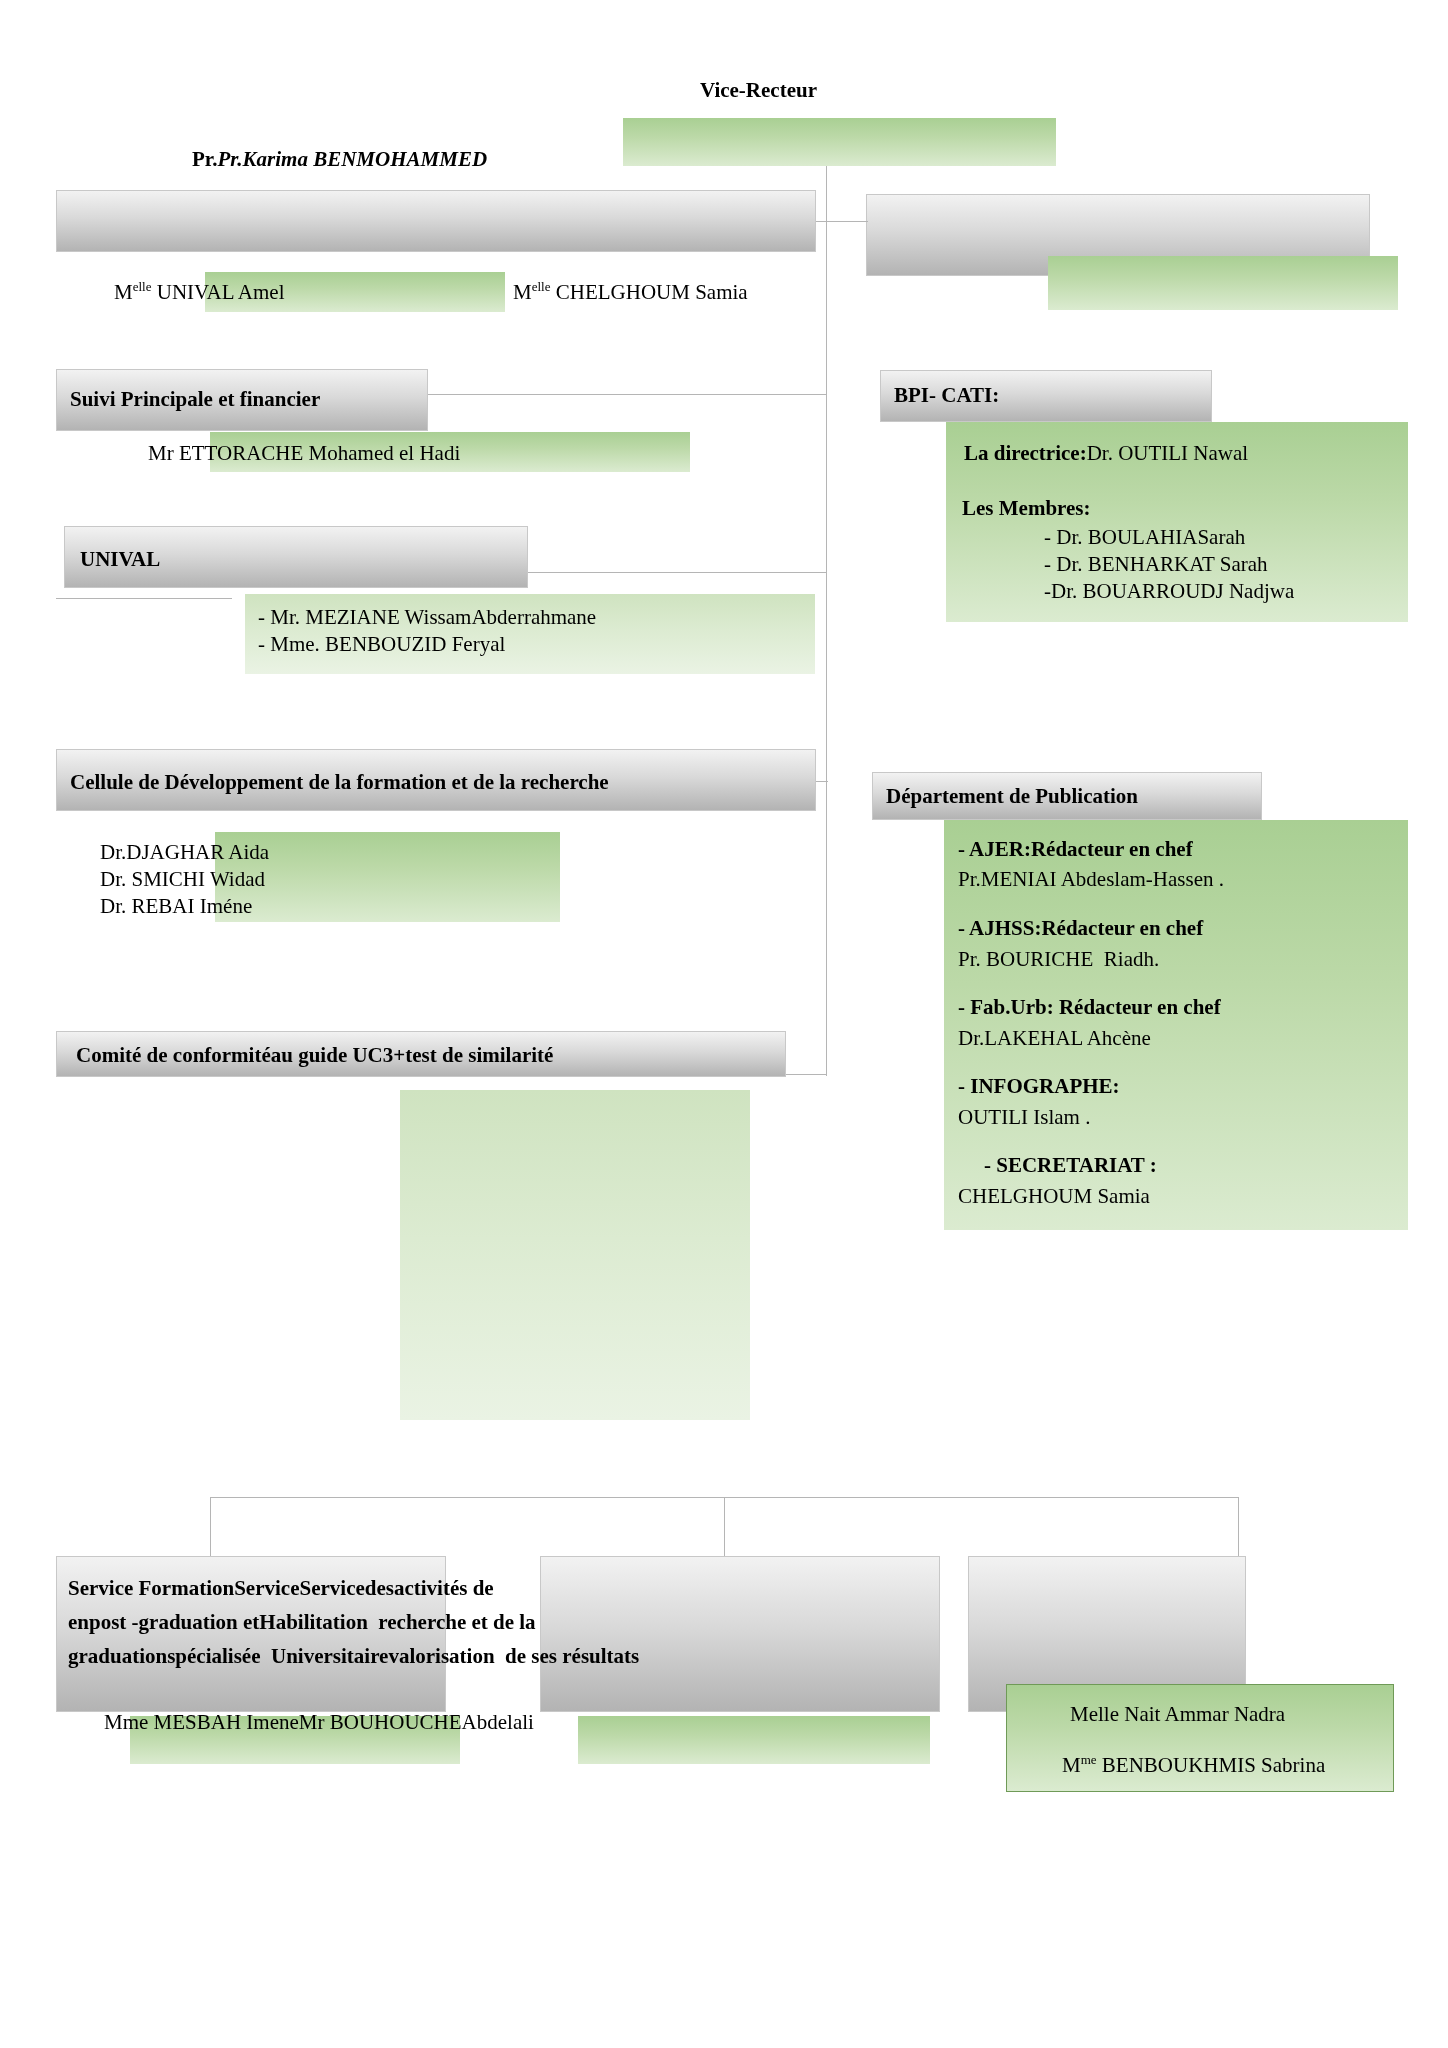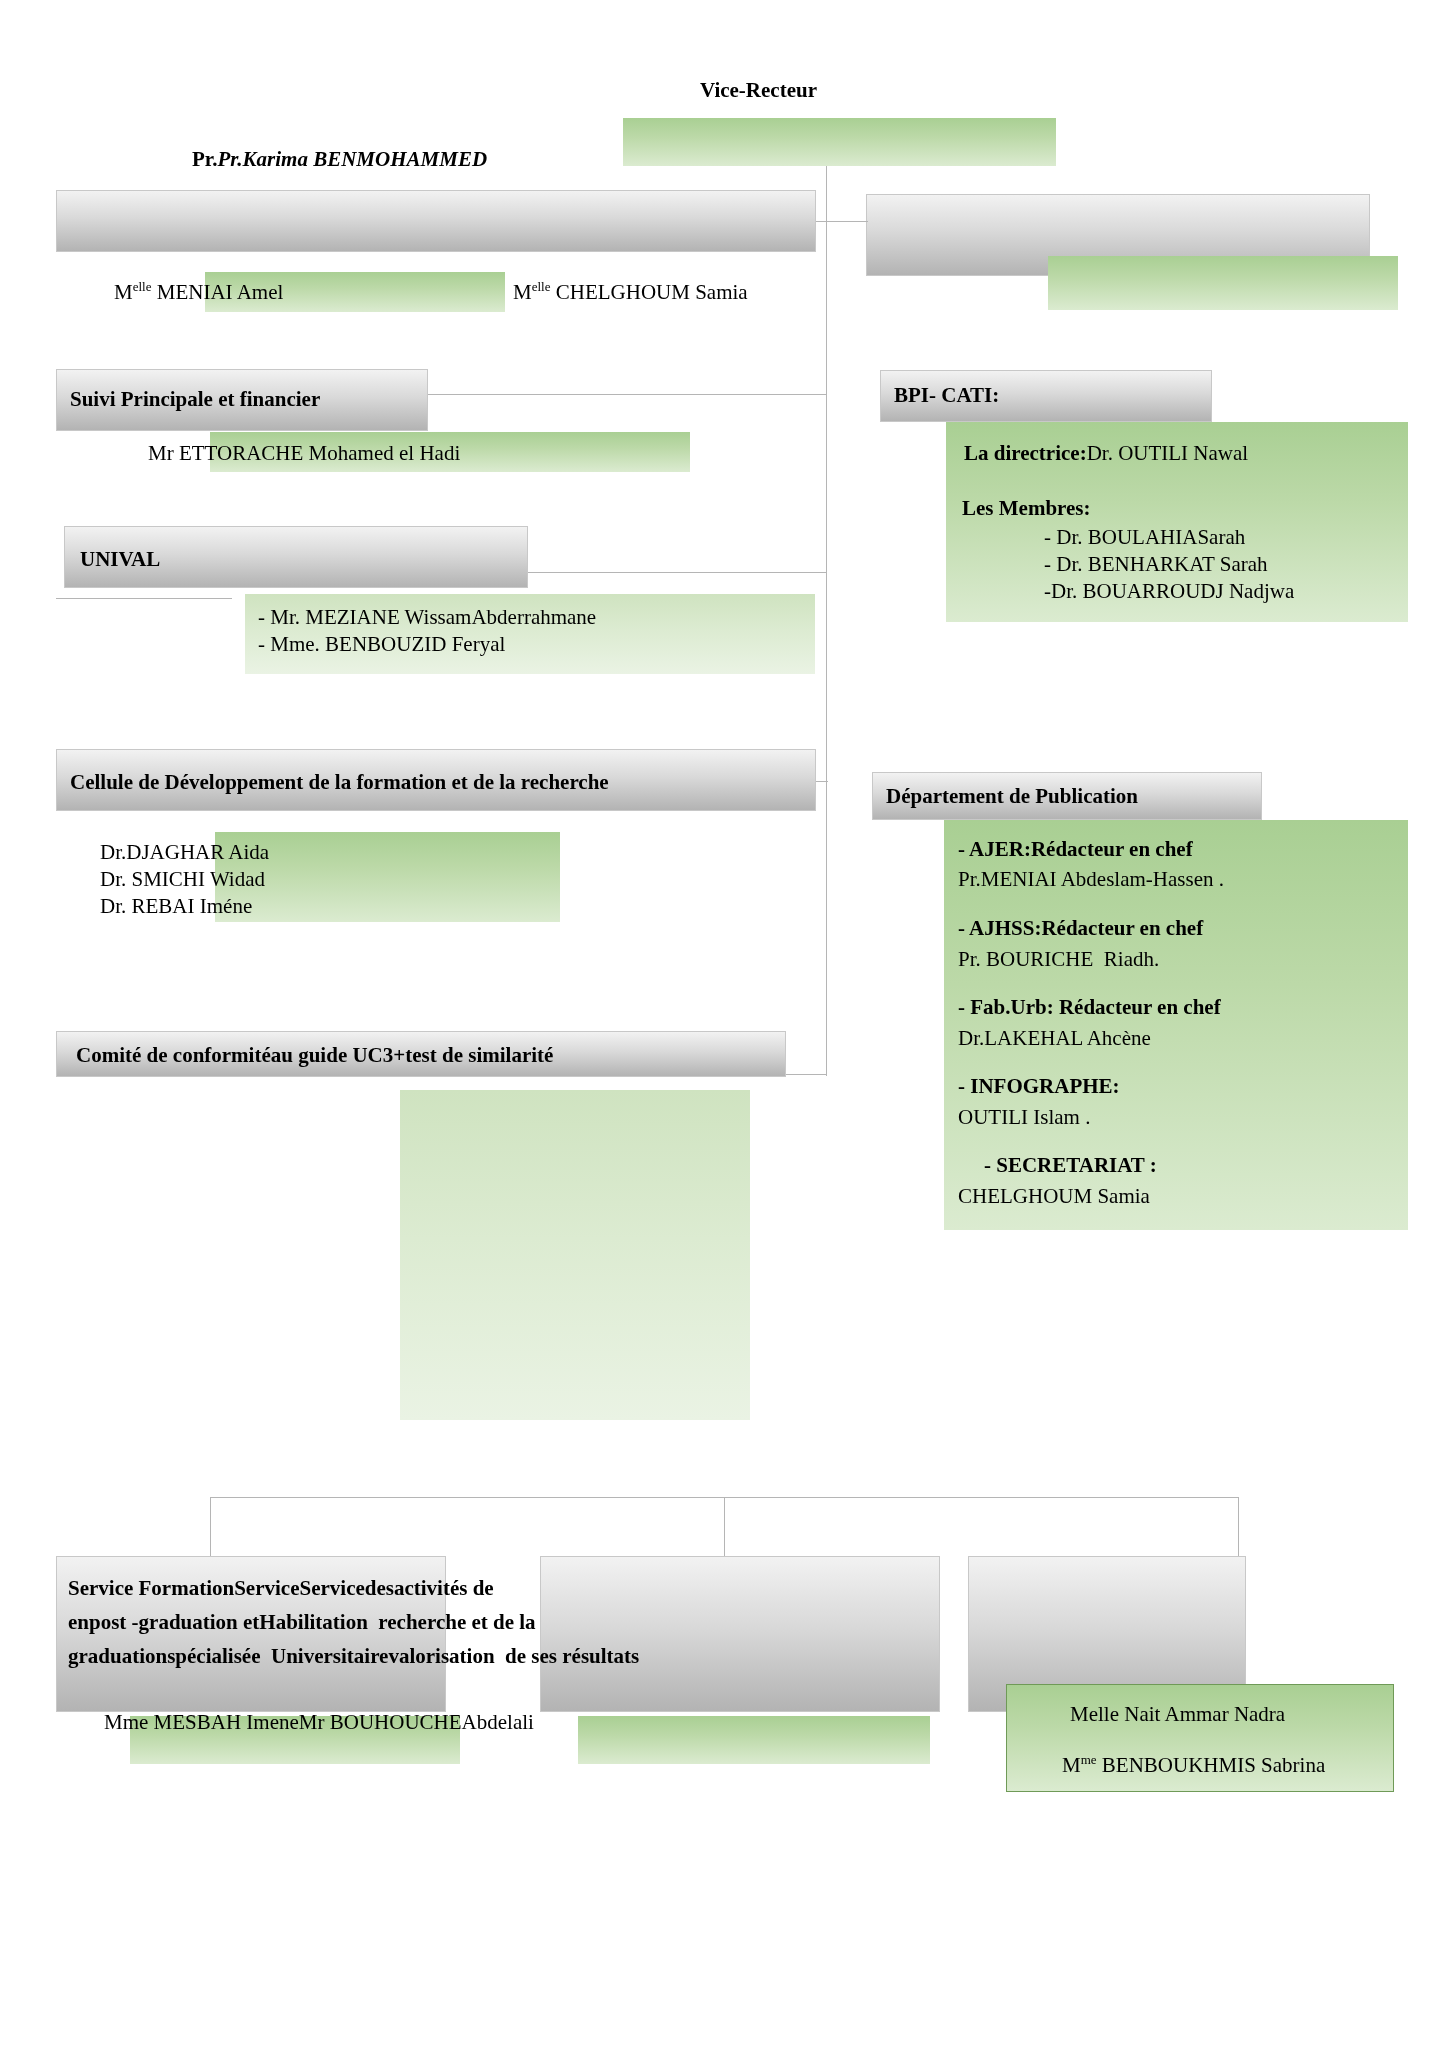--- a/index.html
+++ b/index.html
@@ -71,21 +71,21 @@
   <div class="lbl bold t17" style="left:192px; top:143px;"><span class="bold">Pr.</span><span class="bold ital">Pr.Karima BENMOHAMMED</span></div>
 
   <div class="line vline" style="left:826px; top:162px; height:910px;"></div>
 
   <div class="abs greybox" style="left:56px; top:186px; width:760px; height:62px;"></div>
 
   <div class="abs greybox" style="left:866px; top:190px; width:504px; height:82px;"></div>
   <div class="abs greenbox" style="left:1048px; top:252px; width:350px; height:54px;"></div>
 
   <div class="abs greenbox" style="left:205px; top:268px; width:300px; height:40px;"></div>
-  <div class="lbl t17" style="left:114px; top:275px;"><span>M</span><sup>elle</sup> <span>MENIAI Amel</span></div>
+  <div class="lbl t17" style="left:114px; top:275px;"><span>M</span><sup>elle</sup> <span>UNIVAL Amel</span></div>
 
   <div class="lbl t17" style="left:513px; top:275px;"><span>M</span><sup>elle</sup> <span>CHELGHOUM Samia</span></div>
 
   <div class="line hline" style="left:816px; top:217px; width:52px;"></div>
 
   <div class="abs greybox" style="left:56px; top:365px; width:372px; height:62px;"></div>
   <div class="lbl bold t17" style="left:70px; top:383px;">Suivi Principale et financier</div>
   <div class="line hline" style="left:428px; top:390px; width:398px;"></div>
 
   <div class="abs greenbox" style="left:210px; top:428px; width:480px; height:40px;"></div>

